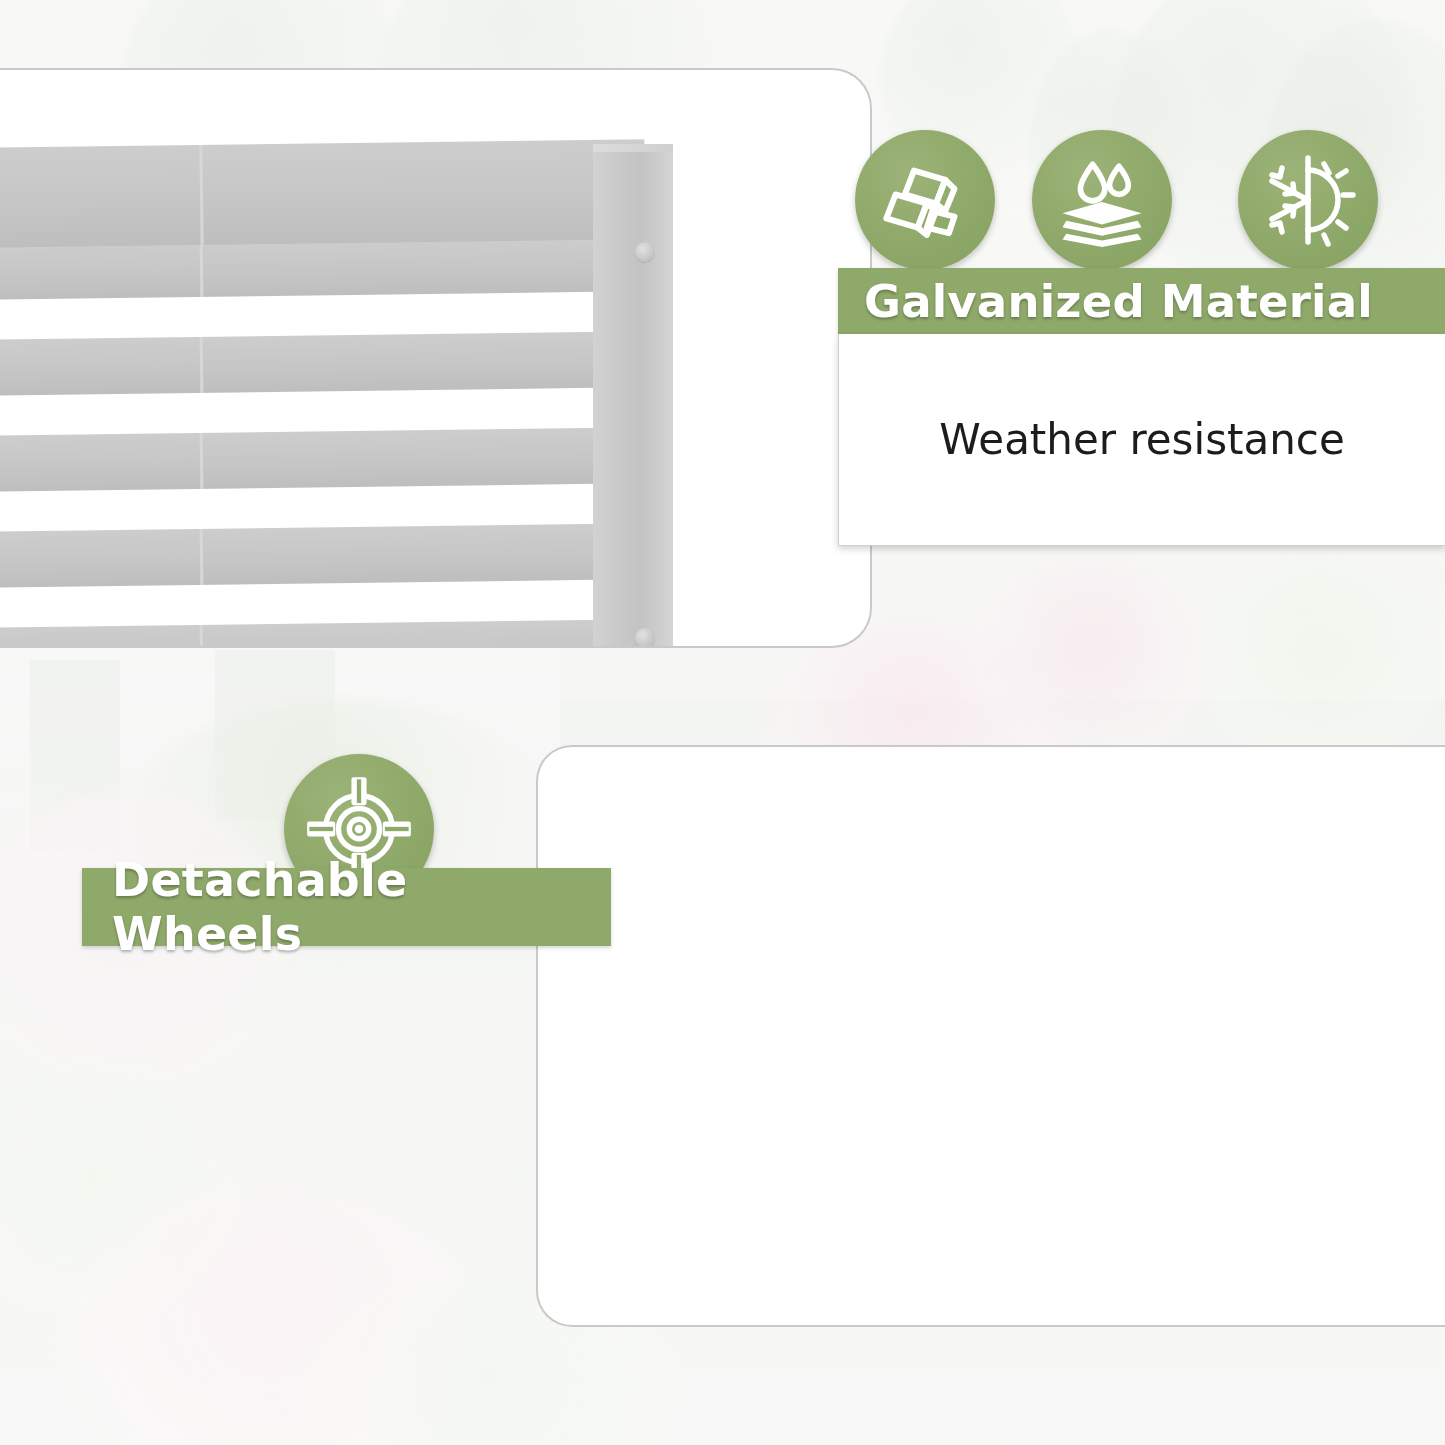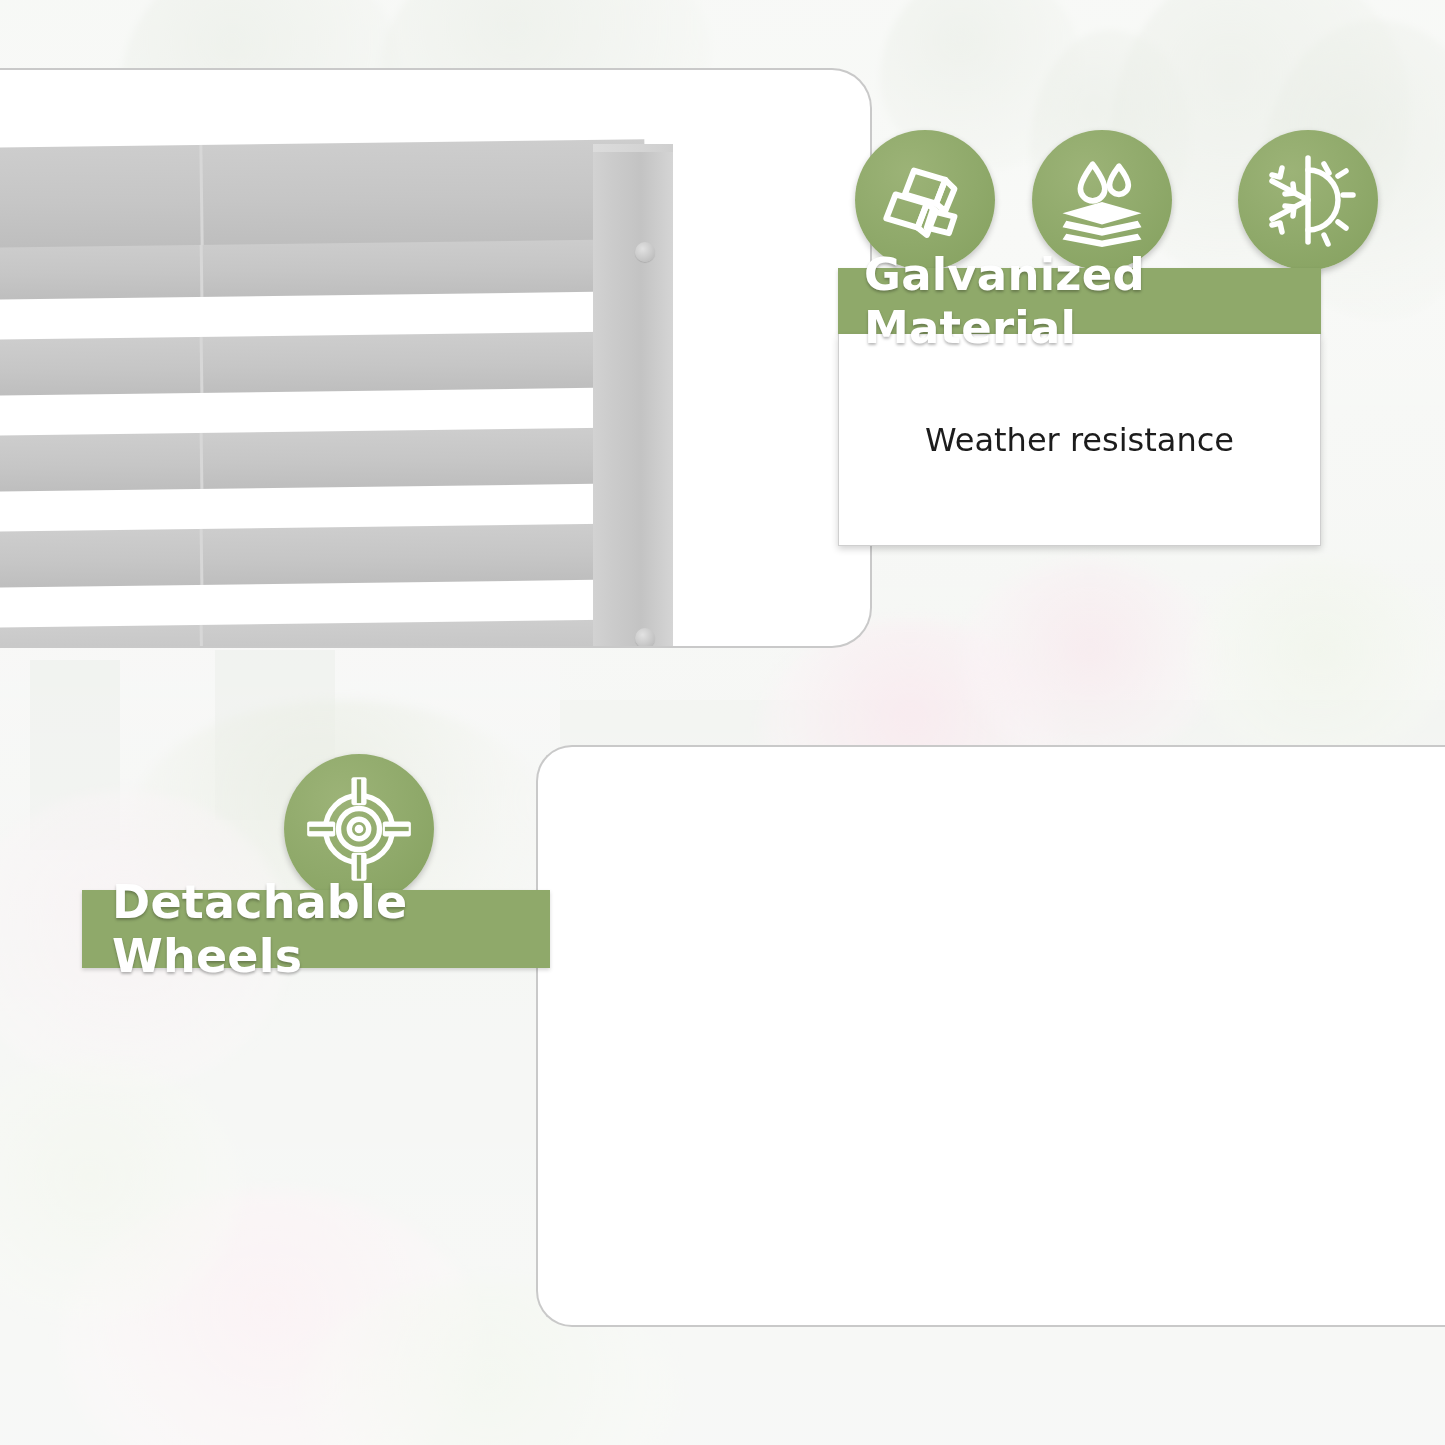--- a/index.html
+++ b/index.html
@@ -114,30 +114,30 @@
     background:#ffffff;
     border:1px solid #cfcfcf;
     border-top:none;
     box-shadow:0 3px 7px rgba(0,0,0,.18);
     color:#1c1c1c;
     display:flex; flex-direction:column; justify-content:center;
   }
   .card-body .line { white-space:nowrap; }
 
   
-  #card-galvanized { left:838px; top:268px; width:483px; }
+  #card-galvanized { left:838px; top:268px; width:608px; }
   #card-galvanized .card-head {
     height:66px; font-size:45px; padding-left:26px; justify-content:flex-start;
   }
   #card-galvanized .card-body {
-    height:212px; padding:0 14px; font-size:32px; align-items:center; gap:22px;
-  }
-
-  
-  #card-wheels { left:82px; top:890px; width:468px; }
+    height:212px; padding:0 14px; font-size:42px; align-items:center; gap:22px;
+  }
+
+  
+  #card-wheels { left:82px; top:868px; width:529px; }
   #card-wheels .card-head {
     height:78px; font-size:46px; padding-left:30px;
   }
   #card-wheels .card-body {
     height:206px; padding:0 12px; font-size:33px; align-items:flex-end; gap:18px;
   }
   #card-wheels .card-body .line.c { align-self:center; }
 </style>
 </head>
 <body>

